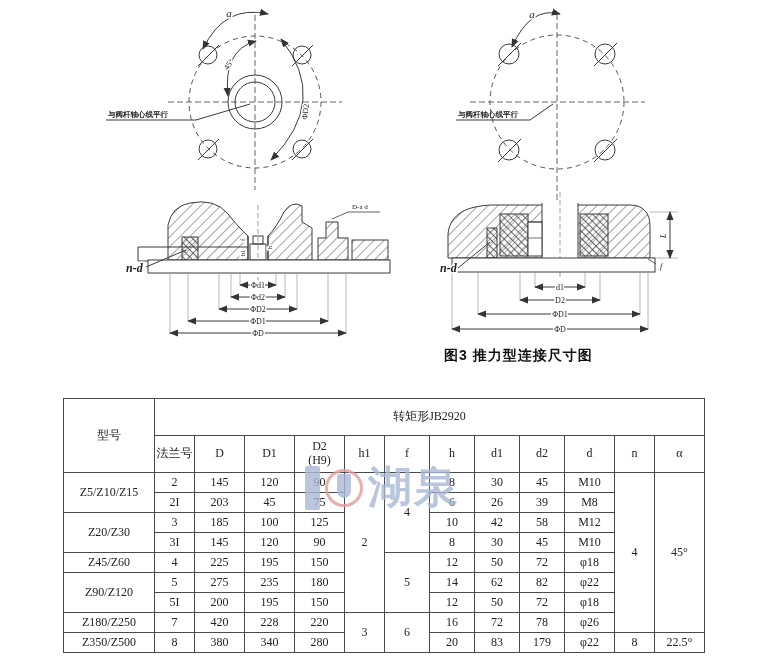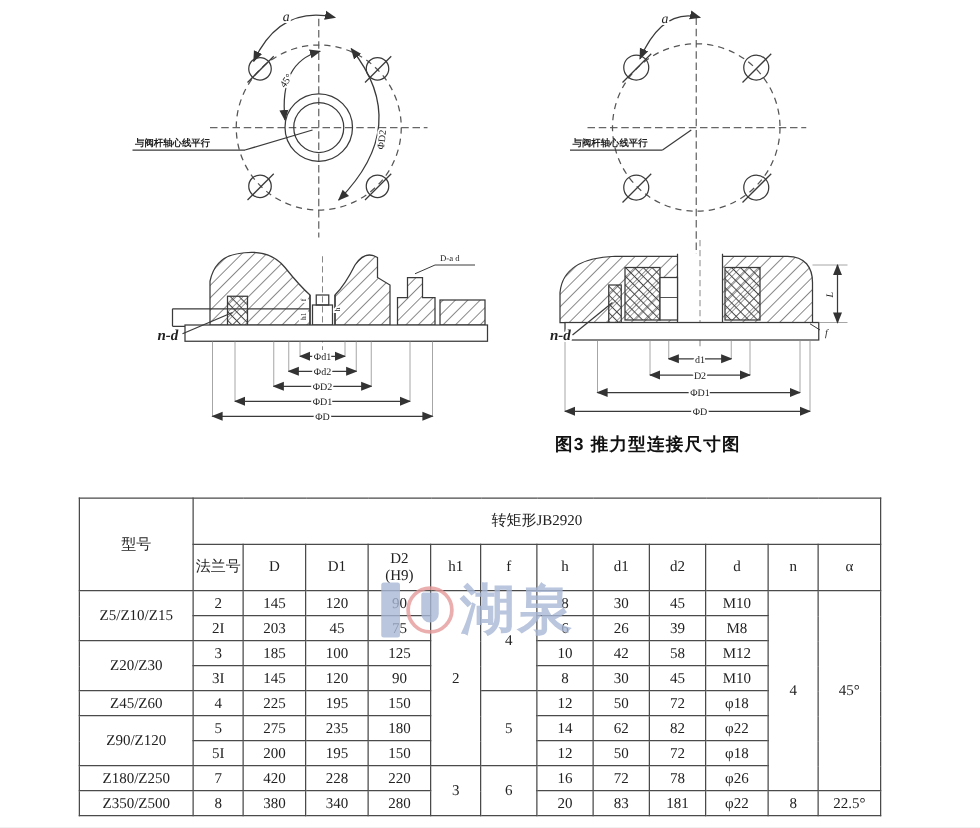--- a/index.html
+++ b/index.html
@@ -352,21 +352,21 @@
             <td>φ26</td>
           </tr>
           <tr>
             <td>Z350/Z500</td>
             <td>8</td>
             <td>380</td>
             <td>340</td>
             <td>280</td>
             <td>20</td>
             <td>83</td>
-            <td>181</td>
+            <td>179</td>
             <td>φ22</td>
             <td>8</td>
             <td>22.5°</td>
           </tr>
         </tbody>
     </table>
   </div>
 
   
   <div class="watermark">

